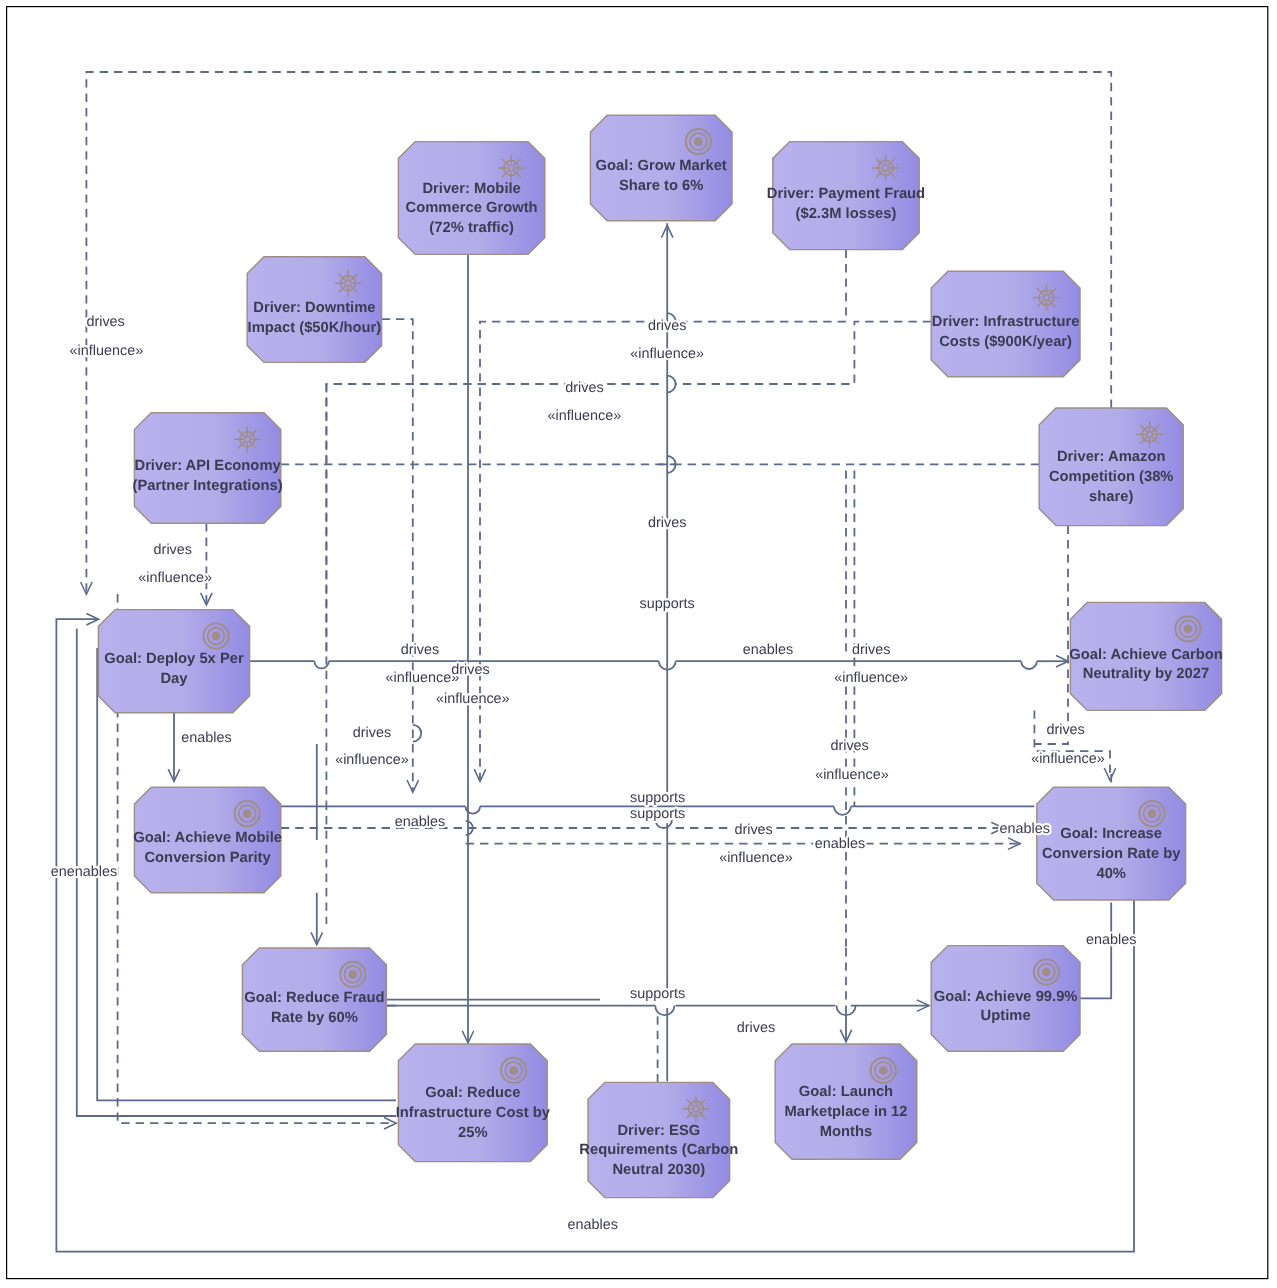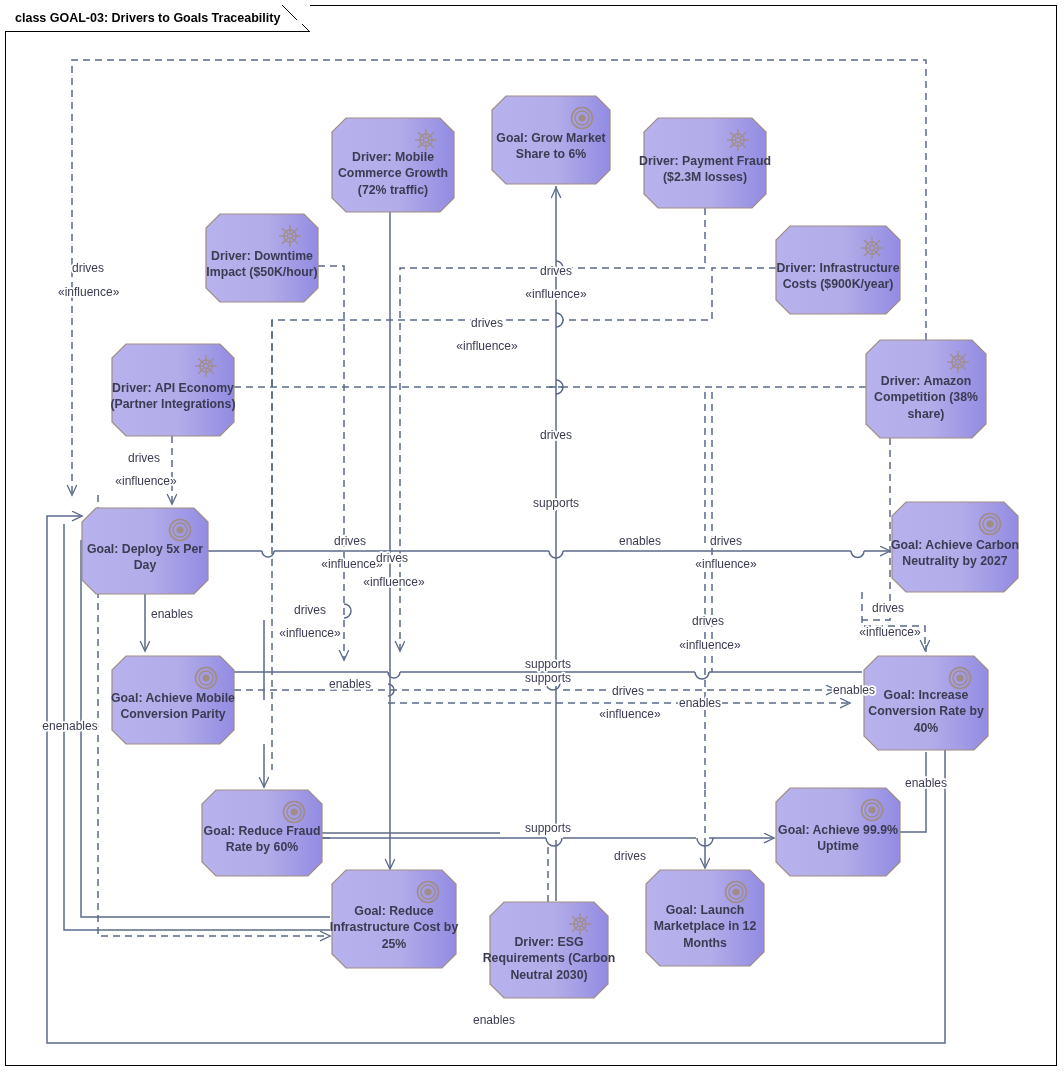--- a/index.html
+++ b/index.html
@@ -519,17 +519,14 @@
           <text x="630" y="860" text-anchor="middle" class="edgeLbl" stroke="#ffffff" stroke-width="3.6" stroke-linejoin="round">drives</text>
           <text x="630" y="860" text-anchor="middle" class="edgeLbl">drives</text>
         </g>
         <g>
           <text x="494" y="1024" text-anchor="middle" class="edgeLbl" stroke="#ffffff" stroke-width="3.6" stroke-linejoin="round">enables</text>
           <text x="494" y="1024" text-anchor="middle" class="edgeLbl">enables</text>
         </g>
       </g>
   </svg>
 
-  <div id="tabwrap">
-    <div id="tab">class GOAL-03: Drivers to Goals Traceability</div>
-  </div>
 
 </div>
 
 </body></html>

